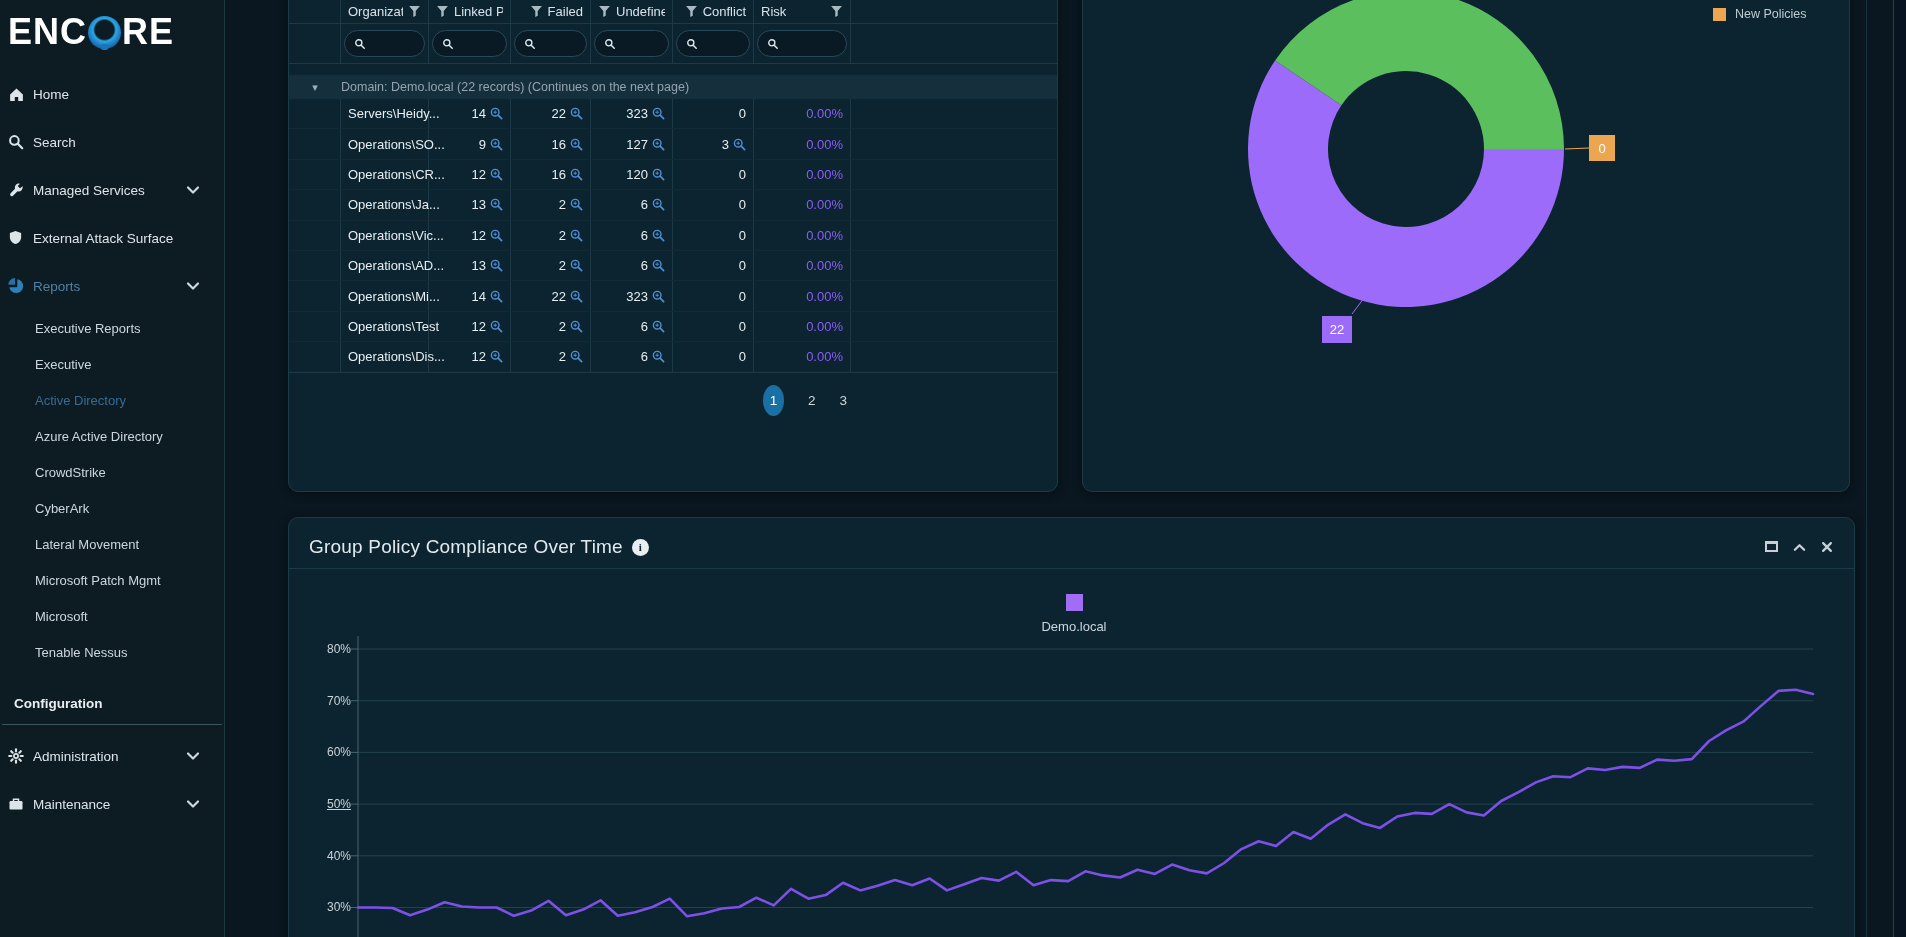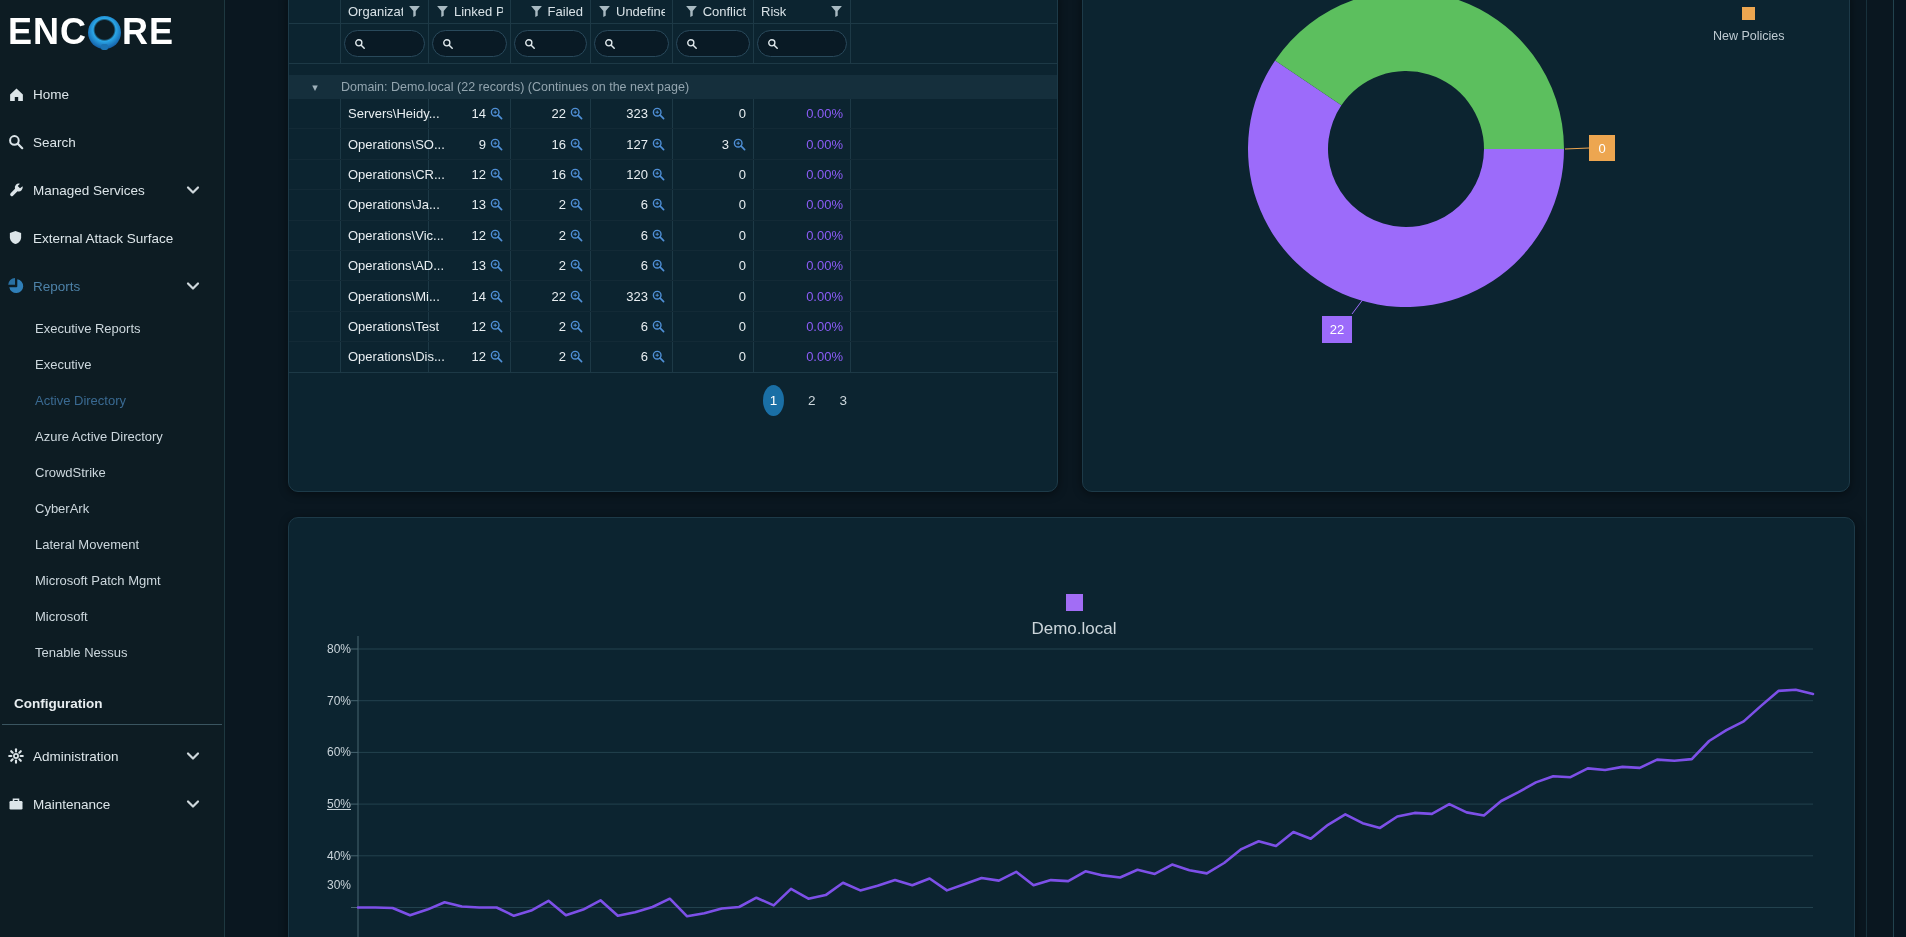--- a/index.html
+++ b/index.html
@@ -77,38 +77,38 @@
     align-items:center; gap:24px; font-size:13.5px; color:#cdd7dc; padding-right:4px; }
   .page-num { cursor:pointer; }
   .page-num.active { width:21px; height:31px; border-radius:50%/50%; background:#1a6fa5;
     color:#fff; display:flex; align-items:center; justify-content:center; }
   
   #donut-svg { position:absolute; left:0; top:0; }
   .donut-lbl { position:absolute; display:flex; align-items:center; justify-content:center;
     color:#fff; font-size:13px; }
   #lbl-22 { left:239px; top:329px; width:30px; height:27px; background:#9c6bfa; }
   #lbl-0  { left:506px; top:148px; width:26px; height:26px; background:#eda650; }
-  .legend-tr { position:absolute; left:630px; top:20px; display:flex; align-items:center; gap:9px;flex-direction:column; }
+  .legend-tr { position:absolute; left:630px; top:20px; display:flex; align-items:center; gap:9px; }
   .legend-sq { width:13px; height:13px; background:#eda650; }
   .legend-tr span { font-size:12.5px; color:#bfcbd2; }
   
   .lp-head { height:51px; display:flex; align-items:center; padding:8px 20px 0 20px;
     border-bottom:1px solid #1c3947; }
   .lp-title { font-size:19px; color:#e2eaee; letter-spacing:.2px; }
   .info-ic { margin-left:9px; width:17px; height:17px; border-radius:50%; background:#e8eef1;
     color:#0c2430; font-weight:bold; font-size:11px; font-family:"Liberation Serif", serif;
     display:flex; align-items:center; justify-content:center; }
   .lp-controls { margin-left:auto; display:flex; align-items:center; gap:15px; color:#c7d1d7; }
   .lp-controls .wic { width:13px; height:13px; cursor:pointer; display:inline-flex; }
   .maxi { width:13px; height:11px; border:2px solid #c7d1d7; border-top-width:3px; }
   #chart-svg { position:absolute; left:0; top:0; }
   .ylab { position:absolute; left:8px; width:54px; text-align:right; font-size:12px; color:#c9d4da; }
   .chart-legend { position:absolute; left:700px; top:76px; width:170px; text-align:center; }
   .chart-legend .sq { display:inline-block; width:17px; height:17px; background:#a26df5; }
-  .chart-legend .nm { margin-top:4px; font-size:17px; color:#ccd6db; }
+  .chart-legend .nm { margin-top:4px; font-size:13px; color:#ccd6db; }
   
   .vline1 { position:absolute; left:1866px; top:0; width:1px; height:937px; background:#18313c; }
   .rstrip { position:absolute; left:1893px; top:0; width:13px; height:937px; background:#081520; border-left:1px solid #22424e; }
 </style>
 </head>
 <body>
 
 <div id="page">
 
   <div id="sidebar">
@@ -556,20 +556,39 @@
           <path d="M192.1 73.5 A158 158 0 0 1 481.0 162.0 L401.0 162.0 A78 78 0 0 0 258.4 118.3 Z" fill="#5cbf5e"></path>
         </g>
       <line x1="482" y1="162" x2="506" y2="161" stroke="#eda650" stroke-width="1"></line>
       <line x1="269" y1="327" x2="287" y2="303" stroke="#9c6bfa" stroke-width="1"></line>
     </svg>
     <div class="donut-lbl" id="lbl-22">22</div>
     <div class="donut-lbl" id="lbl-0">0</div>
   </div>
 
   <div class="panel" id="line-panel">
+    <div class="lp-head">
+      <span class="lp-title">Group Policy Compliance Over Time</span>
+      <span class="info-ic">i</span>
+      <span class="lp-controls">
+        <span class="wic">
+            <span class="maxi"></span>
+          </span>
+        <span class="wic">
+          <svg viewBox="0 0 14 14" width="13" height="13">
+              <polyline points="2,9.5 7,4.5 12,9.5" fill="none" stroke="currentColor" stroke-width="2.4" stroke-linecap="round" stroke-linejoin="round"></polyline>
+            </svg>
+        </span>
+        <span class="wic">
+          <svg viewBox="0 0 14 14" width="12" height="12">
+              <path d="M2.5 2.5 11.5 11.5 M11.5 2.5 2.5 11.5" stroke="currentColor" stroke-width="2.6" stroke-linecap="round"></path>
+            </svg>
+        </span>
+      </span>
+    </div>
     <svg id="chart-svg" width="1567" height="430" viewBox="0 0 1567 430">
         <line x1="69" y1="131.0" x2="1524" y2="131.0" stroke="#23424e" stroke-width="1"></line>
         <line x1="62" y1="131.0" x2="69" y2="131.0" stroke="#46646f" stroke-width="1"></line>
         <line x1="69" y1="182.7" x2="1524" y2="182.7" stroke="#23424e" stroke-width="1"></line>
         <line x1="62" y1="182.7" x2="69" y2="182.7" stroke="#46646f" stroke-width="1"></line>
         <line x1="69" y1="234.4" x2="1524" y2="234.4" stroke="#23424e" stroke-width="1"></line>
         <line x1="62" y1="234.4" x2="69" y2="234.4" stroke="#46646f" stroke-width="1"></line>
         <line x1="69" y1="286.1" x2="1524" y2="286.1" stroke="#23424e" stroke-width="1"></line>
         <line x1="62" y1="286.1" x2="69" y2="286.1" stroke="#46646f" stroke-width="1"></line>
         <line x1="69" y1="337.8" x2="1524" y2="337.8" stroke="#23424e" stroke-width="1"></line>
@@ -578,21 +597,21 @@
         <line x1="62" y1="389.5" x2="69" y2="389.5" stroke="#46646f" stroke-width="1"></line>
         <line x1="69" y1="118" x2="69" y2="430" stroke="#46646f" stroke-width="1"></line>
         <polyline points="69.0,389.5 86.3,389.5 103.6,390.0 121.0,397.3 138.3,391.6 155.6,384.3 172.9,388.5 190.3,389.5 207.6,389.5 224.9,397.8 242.2,392.6 259.5,382.8 276.9,397.3 294.2,391.6 311.5,382.3 328.8,397.8 346.1,394.2 363.5,389.0 380.8,380.7 398.1,398.3 415.4,395.2 432.8,390.5 450.1,389.0 467.4,379.7 484.7,387.4 502.0,370.9 519.4,380.7 536.7,377.1 554.0,364.7 571.3,372.4 588.6,367.8 606.0,362.1 623.3,367.3 640.6,360.5 657.9,372.4 675.3,366.2 692.6,360.0 709.9,362.6 727.2,353.8 744.5,367.3 761.9,362.1 779.2,363.1 796.5,353.3 813.8,357.4 831.1,359.5 848.5,351.8 865.8,355.9 883.1,346.6 900.4,352.3 917.8,355.4 935.1,345.0 952.4,331.1 969.7,323.3 987.0,328.0 1004.4,314.0 1021.7,320.7 1039.0,306.8 1056.3,296.4 1073.6,305.2 1091.0,309.9 1108.3,298.5 1125.6,294.9 1142.9,295.9 1160.3,286.1 1177.6,294.4 1194.9,297.5 1212.2,283.0 1229.5,274.2 1246.9,264.4 1264.2,258.2 1281.5,259.2 1298.8,250.4 1316.1,252.0 1333.5,248.9 1350.8,249.9 1368.1,241.6 1385.4,242.7 1402.8,241.1 1420.1,223.0 1437.4,212.2 1454.7,203.4 1472.0,187.9 1489.4,172.9 1506.7,171.8 1524.0,176.0" fill="none" stroke="#7d50e8" stroke-width="2.6" stroke-linejoin="round" stroke-linecap="round"></polyline>
       </svg>
     <div id="ylabels">
         <span class="ylab" style="top: 124px;">80%</span>
         <span class="ylab" style="top: 175.7px;">70%</span>
         <span class="ylab" style="top: 227.4px;">60%</span>
         <span class="ylab" style="top: 279.1px; text-decoration: underline;">50%</span>
         <span class="ylab" style="top: 330.8px;">40%</span>
-        <span class="ylab" style="top: 360px;">30%</span>
+        <span class="ylab" style="top: 382px;">30%</span>
       </div>
     <div class="chart-legend">
       <span class="sq"></span>
       <div class="nm">Demo.local</div>
     </div>
   </div>
 
   <div class="vline1"></div>
   <div class="rstrip"></div>
 </div>

